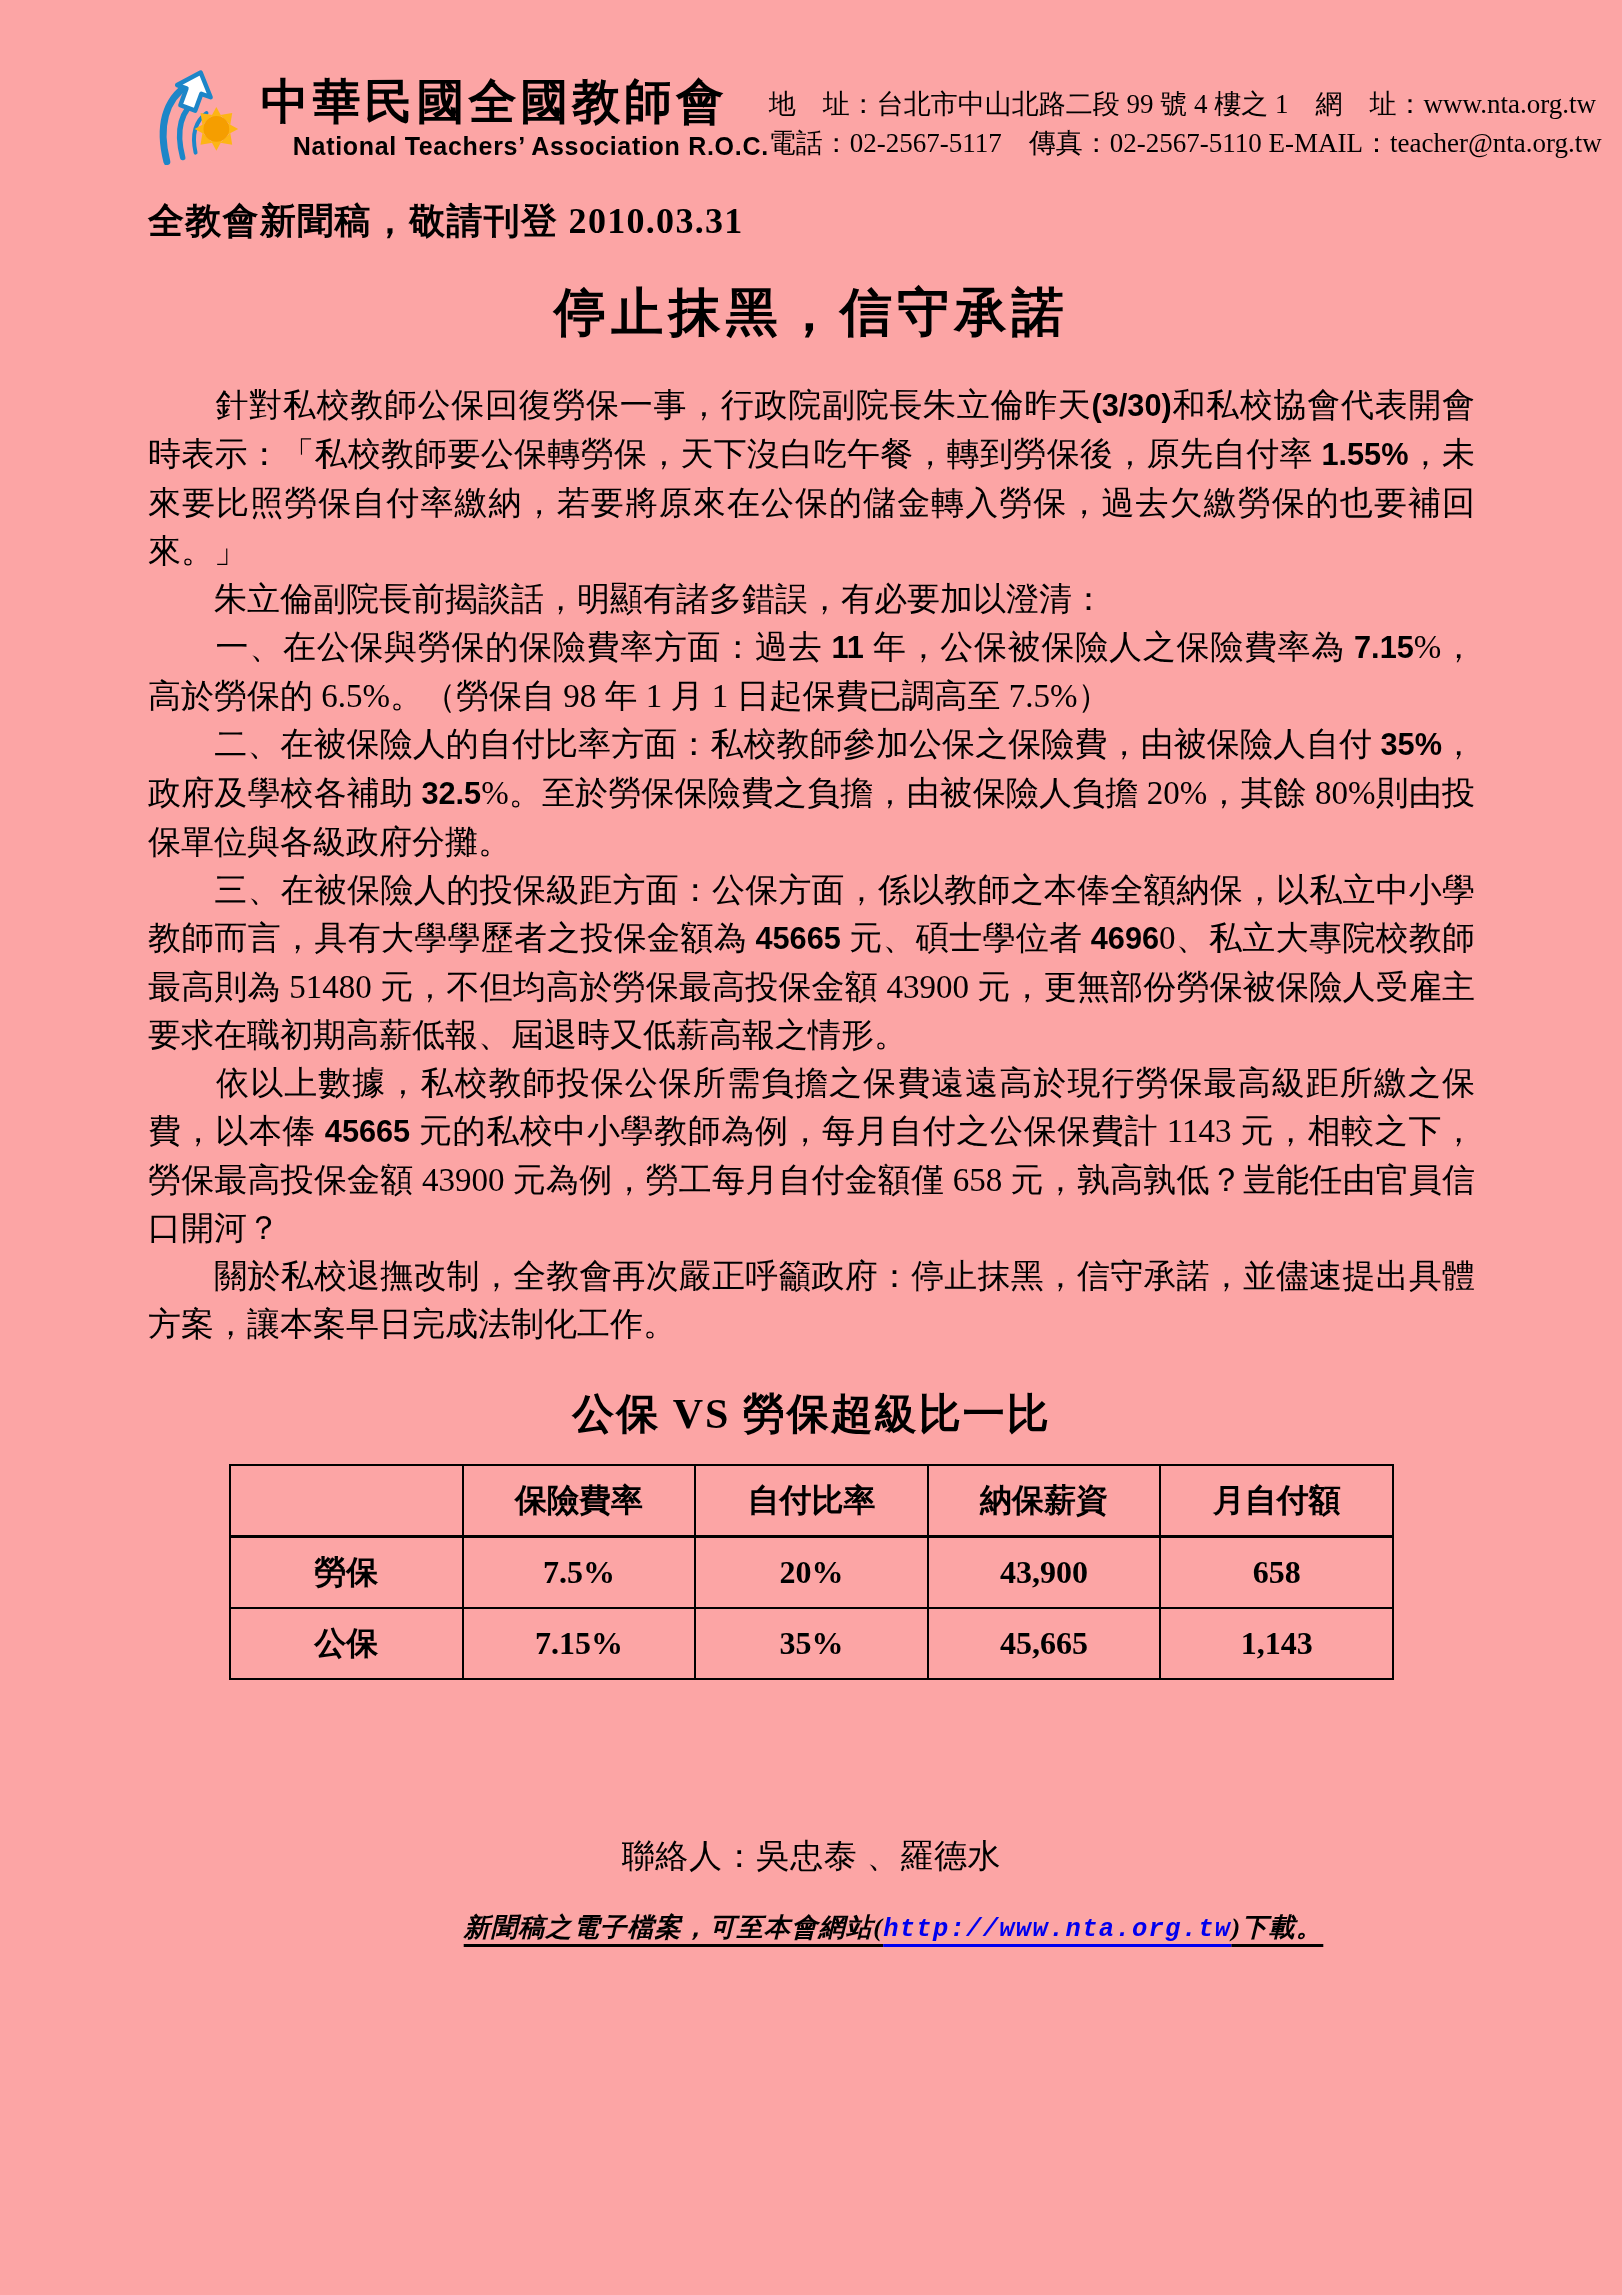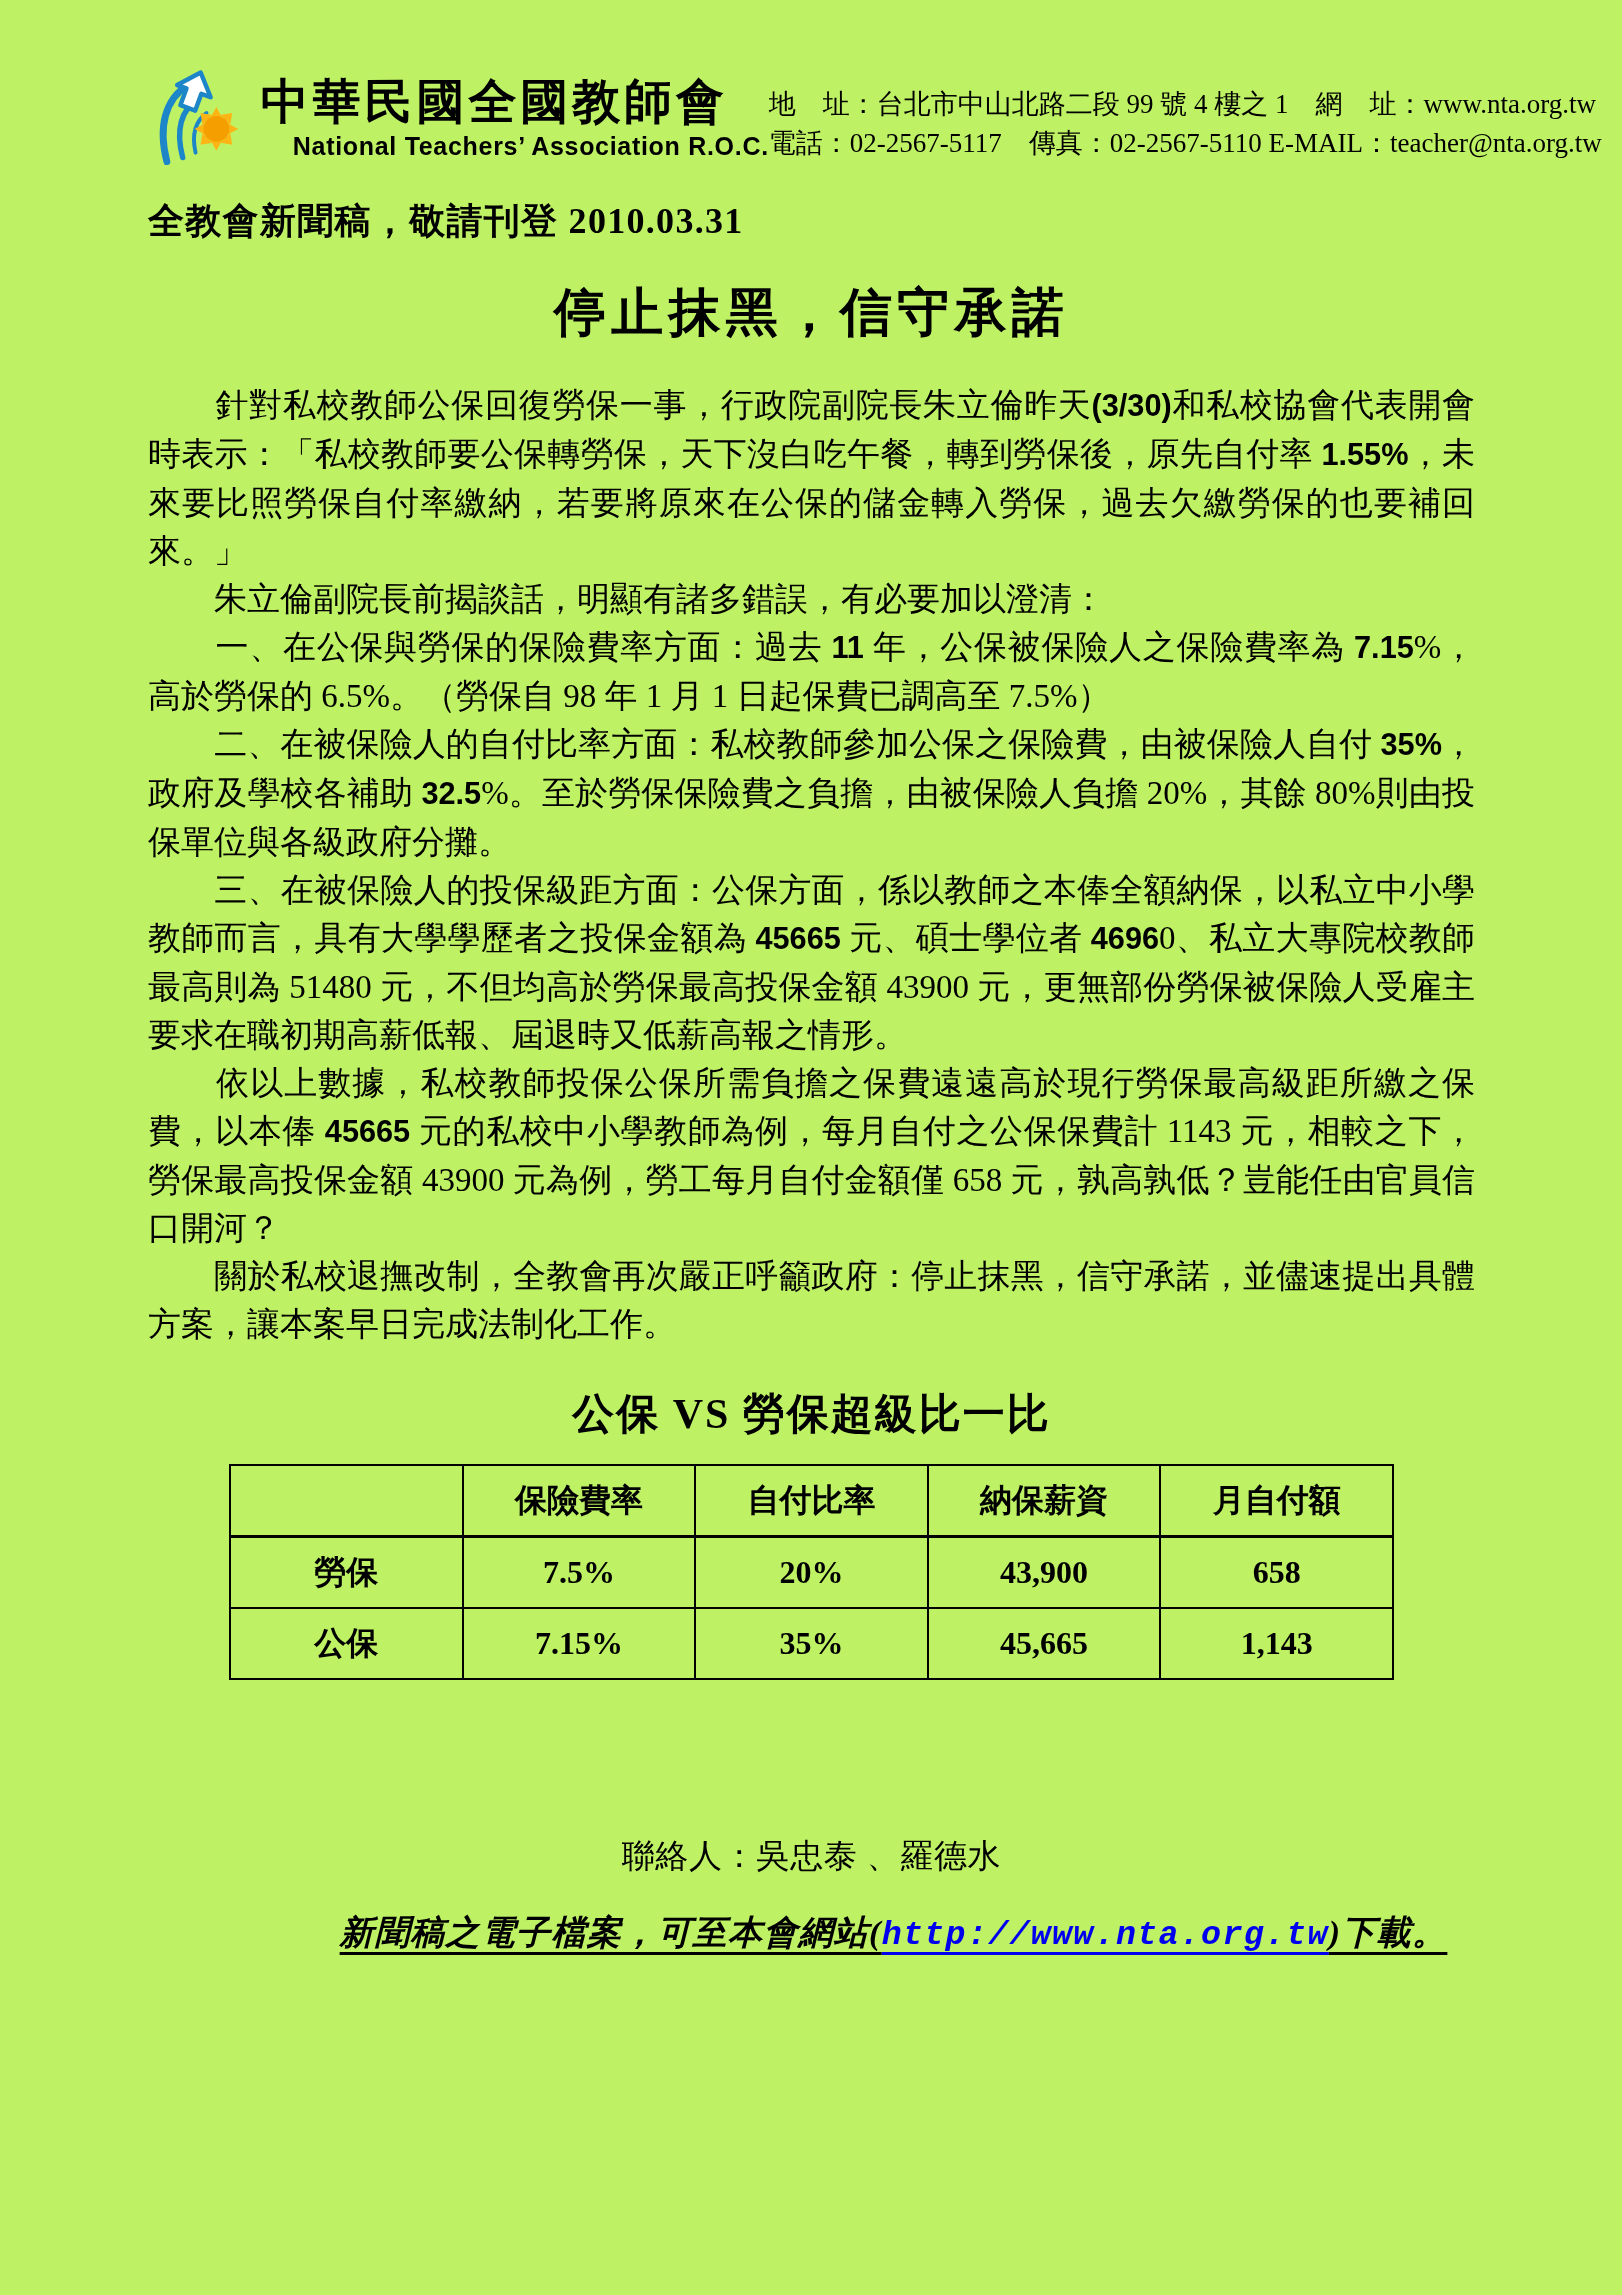--- a/index.html
+++ b/index.html
@@ -1,20 +1,20 @@
 <!DOCTYPE html>
 <html style="font-size:10.5px"><head>
 <meta charset="utf-8">
 <style>
   html, body { margin: 0; padding: 0; background: #ffffff; }
   .page {
     position: relative;
     width: 1623px;
     height: 2295px;
-    background: #bef264;
+    background: #fca5a5;
     color: #000;
     font-family: "Liberation Serif", "DejaVu Serif", serif;
     overflow: hidden;
   }
   .content { padding: 0 148px; }
 
   
   .letterhead {
     display: flex;
     align-items: flex-start;
@@ -119,21 +119,21 @@
   .footer-contact {
     margin-top: 154px;
     font-size: 33px;
     letter-spacing: 0.7px;
     text-align: center;
   }
   .download-line {
     margin-top: 31px;
     text-align: center;
     padding-left: 164px;
-    font-size: 34px;
+    font-size: 26px;
     font-weight: bold;
     font-style: italic;
     letter-spacing: 1.3px;
   }
   .download-line span {
     text-decoration: underline;
     text-decoration-thickness: 3.3px;
     text-underline-offset: 7.9px;
   }
   .run-link {

